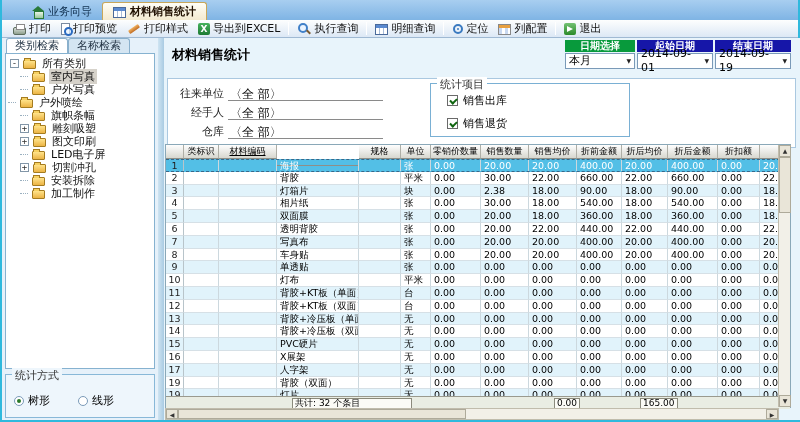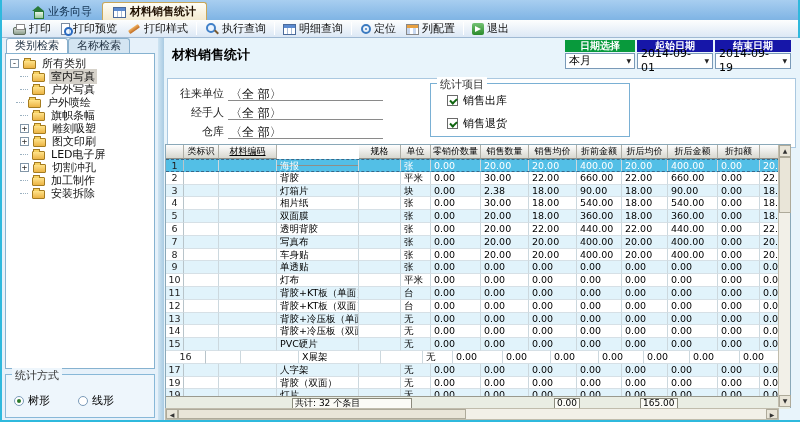--- a/index.html
+++ b/index.html
@@ -145,20 +145,24 @@
         <span>打印</span>
       </div>
       <div class="tbtn">
         <span class="icon print-preview-icon"></span>
         <span>打印预览</span>
       </div>
       <div class="tbtn">
         <span class="icon print-style-icon"></span>
         <span>打印样式</span>
       </div>
+      <div class="tbtn">
+        <span class="icon excel-icon"></span>
+        <span>导出到EXCEL</span>
+      </div>
       <div class="tsep"></div>
       <div class="tbtn">
         <span class="icon search-icon"></span>
         <span>执行查询</span>
       </div>
       <div class="tsep"></div>
       <div class="tbtn">
         <span class="icon detail-grid-icon"></span>
         <span>明细查询</span>
       </div>
@@ -192,21 +196,21 @@
         <div class="trow selected" style="padding-left: 14px;">
           <span class="tdash"></span>
           <span class="icon folder-icon"></span>
           <span class="lbl">室内写真</span>
         </div>
         <div class="trow" style="padding-left: 14px;">
           <span class="tdash"></span>
           <span class="icon folder-icon"></span>
           <span class="lbl">户外写真</span>
         </div>
-        <div class="trow" style="padding-left: 10px;">
+        <div class="trow" style="padding-left: 2px;">
           <span class="tdash"></span>
           <span class="icon folder-icon"></span>
           <span class="lbl">户外喷绘</span>
         </div>
         <div class="trow" style="padding-left: 14px;">
           <span class="tdash"></span>
           <span class="icon folder-icon"></span>
           <span class="lbl">旗帜条幅</span>
         </div>
         <div class="trow" style="padding-left: 14px;">
@@ -225,26 +229,26 @@
           <span class="lbl">LED电子屏</span>
         </div>
         <div class="trow" style="padding-left: 14px;">
           <span class="expbox">+</span>
           <span class="icon folder-icon"></span>
           <span class="lbl">切割冲孔</span>
         </div>
         <div class="trow" style="padding-left: 14px;">
           <span class="tdash"></span>
           <span class="icon folder-icon"></span>
+          <span class="lbl">安装拆除</span>
+        </div>
+        <div class="trow" style="padding-left: 14px;">
+          <span class="tdash"></span>
+          <span class="icon folder-icon"></span>
           <span class="lbl">加工制作</span>
-        </div>
-        <div class="trow" style="padding-left: 14px;">
-          <span class="tdash"></span>
-          <span class="icon folder-icon"></span>
-          <span class="lbl">安装拆除</span>
         </div>
       </div>
     <div id="stat-mode">
       <span class="legend">统计方式</span>
     <div class="radio-row" style="left: 8px;">
           <span class="radio sel"></span>
           <span>树形</span>
         </div>
         <div class="radio-row" style="left: 72px;">
           <span class="radio"></span>
@@ -561,21 +565,21 @@
             <div class="td" style="width: 50px;">0.00</div>
             <div class="td" style="width: 48px;">0.00</div>
             <div class="td" style="width: 48px;">0.00</div>
             <div class="td" style="width: 45px;">0.00</div>
             <div class="td" style="width: 46px;">0.00</div>
             <div class="td" style="width: 50px;">0.00</div>
             <div class="td" style="width: 42px;">0.00</div>
             <div class="td" style="width: 20px;">0.0</div>
           </div>
           <div class="tr even">
-            <div class="td rn" style="width: 40px;">16</div>
+            <div class="td rn" style="width: 18px;">16</div>
             <div class="td" style="width: 35px;"></div>
             <div class="td" style="width: 58px;"></div>
             <div class="td" style="width: 82px;">X展架</div>
             <div class="td" style="width: 42px;"></div>
             <div class="td" style="width: 30px;">无</div>
             <div class="td" style="width: 50px;">0.00</div>
             <div class="td" style="width: 48px;">0.00</div>
             <div class="td" style="width: 48px;">0.00</div>
             <div class="td" style="width: 45px;">0.00</div>
             <div class="td" style="width: 46px;">0.00</div>

